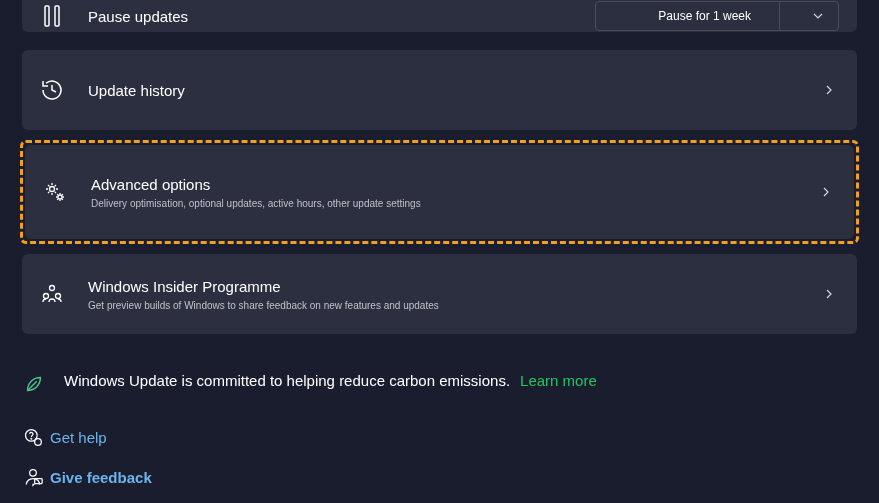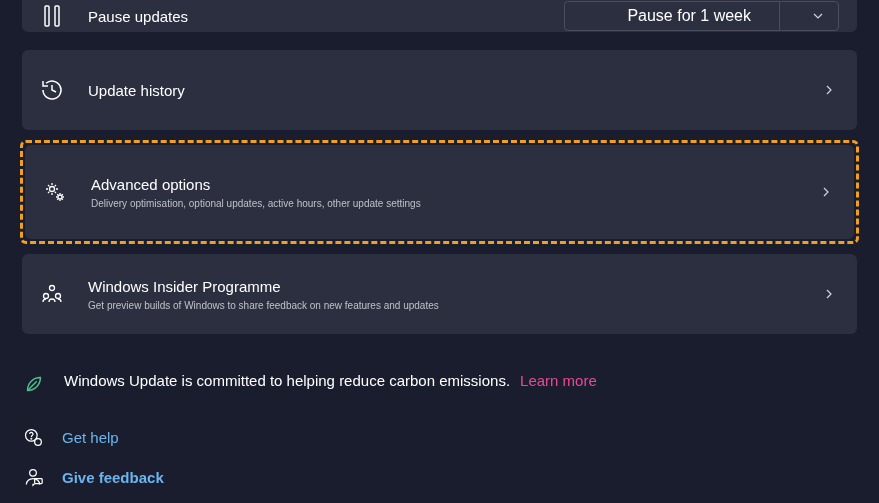--- a/index.html
+++ b/index.html
@@ -65,49 +65,49 @@
       display: flex;
       align-items: center;
       background: #2b2f3f;
       border: 1px solid #4a4e5e;
       border-radius: 4px;
       height: 30px;
       padding: 0 10px 0 14px;
       cursor: pointer;
       gap: 28px;
     }
-    .dropdown-text { font-size: 16px; padding-left: 48px; }
+    .dropdown-text { font-size: 12px; padding-left: 48px; }
     .dropdown-sep { width: 1px; height: 30px; background: #4a4e5e; }
     .dropdown-chev { width: 20px; height: 20px; display:flex; align-items:center; justify-content:center; opacity: 0.8;}
     .chevron-right {
       width: 20px;
       height: 20px;
       display: flex;
       align-items: center;
       justify-content: center;
       flex-shrink: 0;
       opacity: 0.8;
     }
     .footer-note {
       display: flex;
       align-items: flex-start;
       margin: 38px 22px 0 22px;
       font-size: 15px;
     }
     .footer-note .leaf { margin-right: 18px; }
     .footer-note .link {
-      color: #ec4899;
+      color: #22c55e;
       margin-left: 10px;
       cursor: pointer;
     }
     .small-link-row {
       display: flex;
       align-items: center;
       margin: 30px 22px 0 22px;
-      gap: 18px;
+      gap: 6px;
     }
     .small-link-row .icon-slot { width: 22px; height: 22px; }
     .small-link-row .link {
       color: #6cb4ee;
       font-size: 15px;
       cursor: pointer;
     }
     svg { display: block; }
   </style>
 </head>

